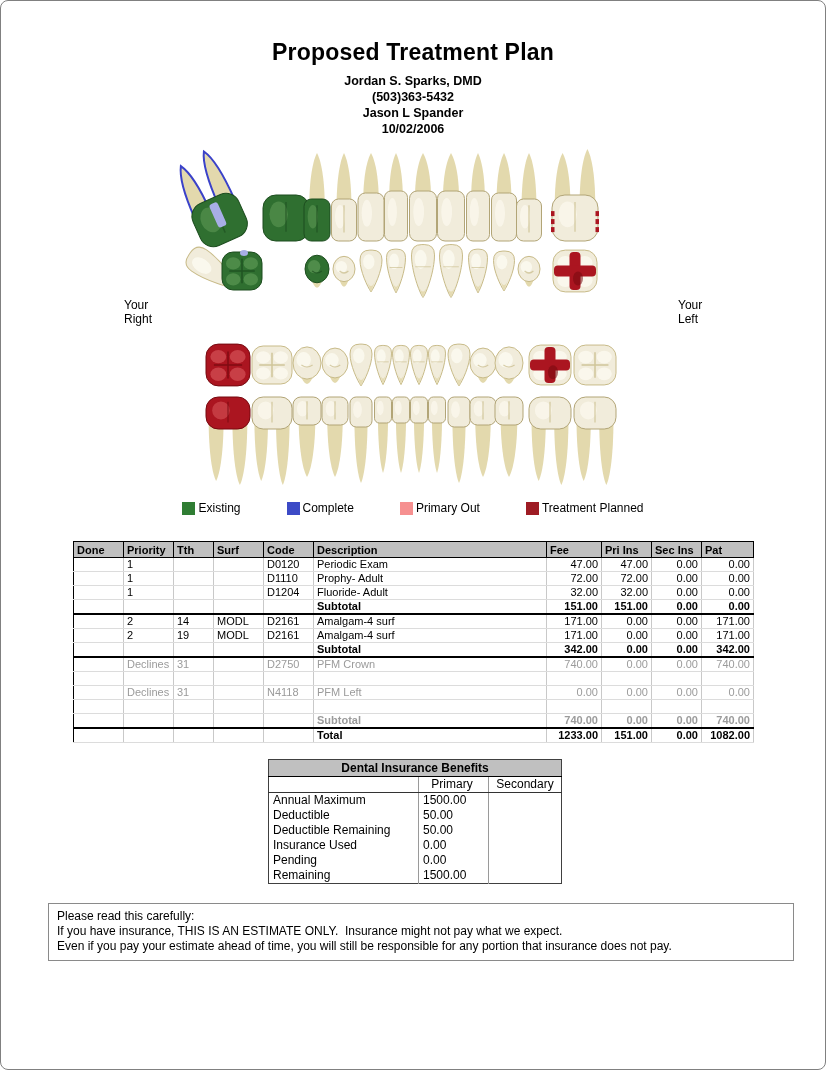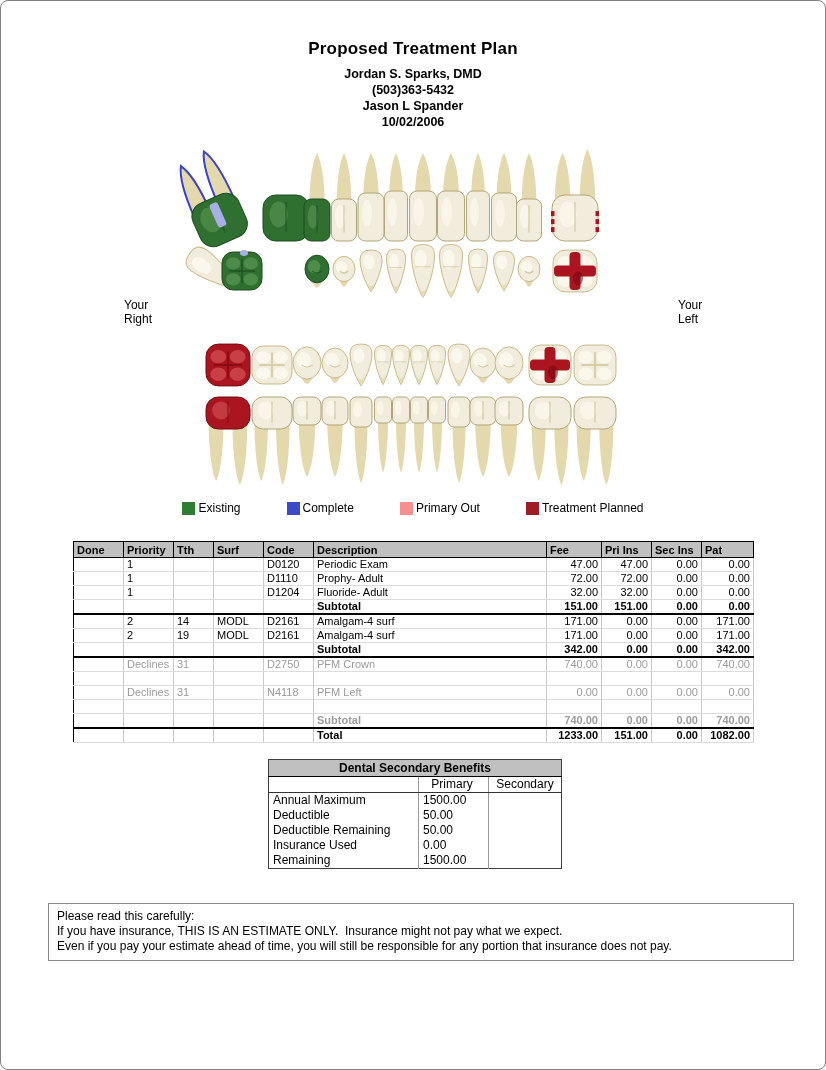--- a/index.html
+++ b/index.html
@@ -3,21 +3,21 @@
 <meta charset="utf-8">
 <style>
   html,body{margin:0;padding:0;background:#fff;}
   .page{
     position:relative;width:824px;height:1068px;background:#fff;
     border:1px solid #808080;border-radius:8px;
     font-family:"Liberation Sans",sans-serif;color:#000;overflow:hidden;
   }
   
   .header{position:absolute;top:38px;left:0;right:0;text-align:center;}
-  .title{font-size:17px;font-weight:bold;letter-spacing:.2px;margin-bottom:7px;}
+  .title{font-size:23px;font-weight:bold;letter-spacing:.2px;margin-bottom:7px;}
   .sub{font-size:12.5px;font-weight:bold;line-height:16px;}
   
   #tooth-svg{position:absolute;left:90px;top:135px;width:650px;height:362px;}
   .side-label{position:absolute;font-size:12px;line-height:14px;color:#000;}
   #side-right{left:123px;top:297px;}
   #side-left{left:677px;top:297px;}
   
   .legend{position:absolute;top:500px;left:0;right:0;display:flex;justify-content:center;gap:46px;font-size:12px;}
   .lg-item{display:flex;align-items:center;gap:3px;}
   .lg-swatch{width:13px;height:13px;display:inline-block;}
@@ -664,21 +664,21 @@
   </table>
 
   <table class="ins">
     <colgroup>
         <col style="width:150px">
         <col style="width:70px">
         <col style="width:73px">
       </colgroup>
     <tbody>
       <tr>
-          <td class="ins-title" colspan="3">Dental Secondary Benefits</td>
+          <td class="ins-title" colspan="3">Dental Insurance Benefits</td>
         </tr>
       <tr class="ins-h">
         <td></td>
         <td class="vline phead">Primary</td>
         <td class="vline shead">Secondary</td>
       </tr>
     </tbody>
     <tbody id="ins-body">
         <tr>
        <td>Annual Maximum</td>
@@ -694,20 +694,25 @@
        <td>Deductible Remaining</td>
        <td class="vline pnum">50.00</td>
        <td class="vline">&nbsp;</td>
      </tr>
         <tr>
        <td>Insurance Used</td>
        <td class="vline pnum">0.00</td>
        <td class="vline">&nbsp;</td>
      </tr>
         <tr>
+       <td>Pending</td>
+       <td class="vline pnum">0.00</td>
+       <td class="vline">&nbsp;</td>
+     </tr>
+        <tr>
        <td>Remaining</td>
        <td class="vline pnum">1500.00</td>
        <td class="vline">&nbsp;</td>
      </tr>
       </tbody>
   </table>
 
   <div class="disc">
     <div>Please read this carefully:</div>
     <div>If you have insurance, THIS IS AN ESTIMATE ONLY.  Insurance might not pay what we expect.</div>

